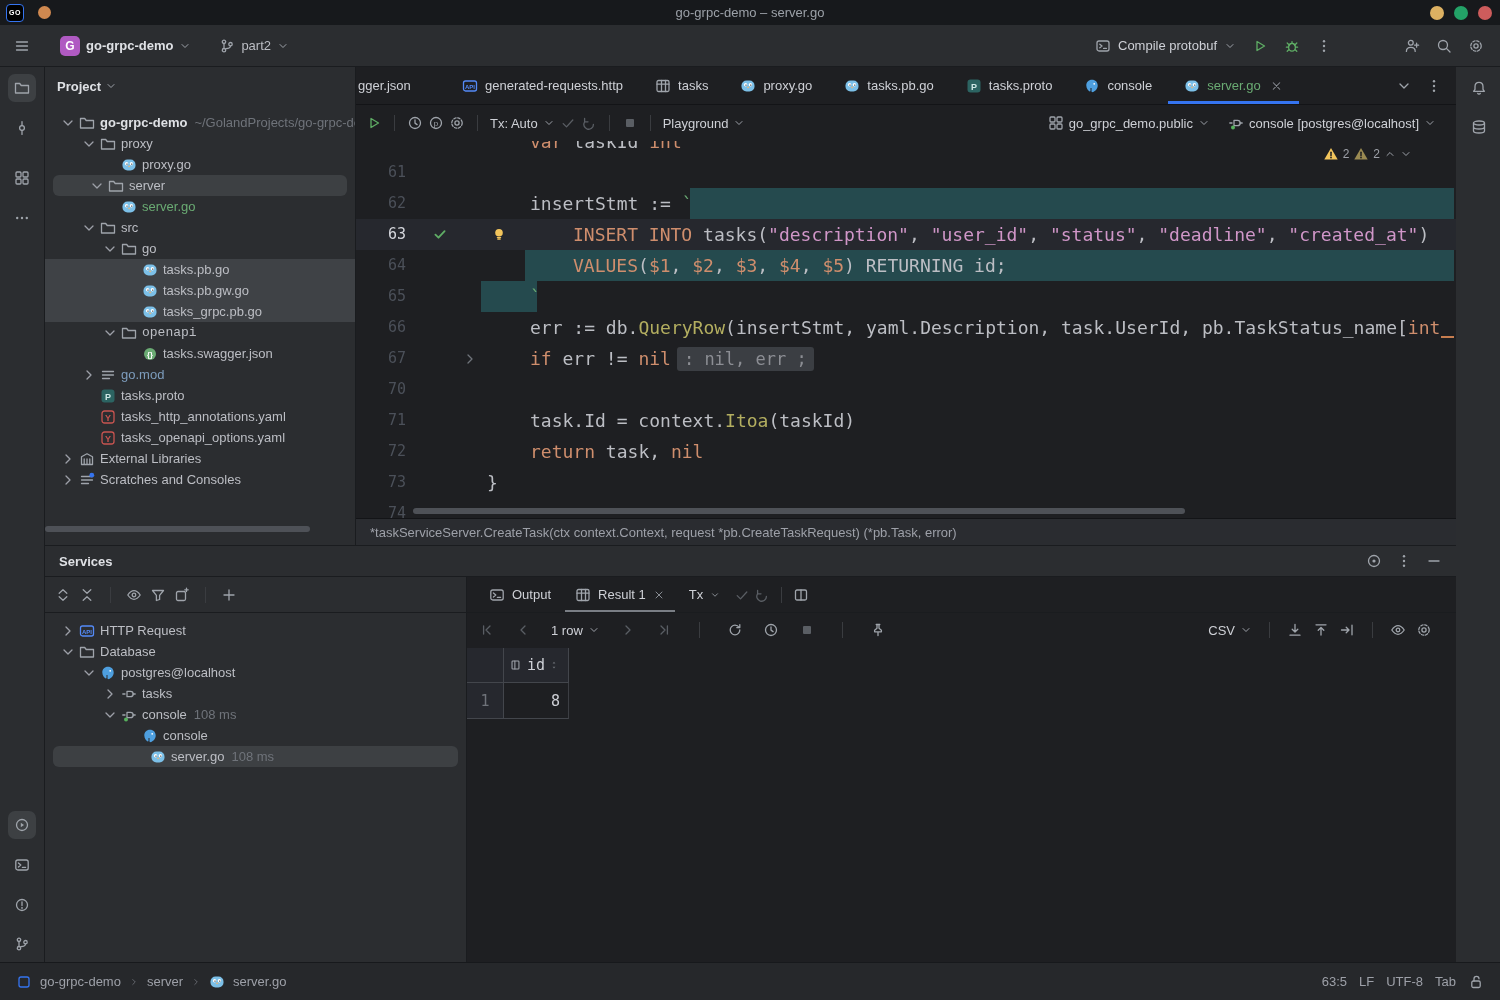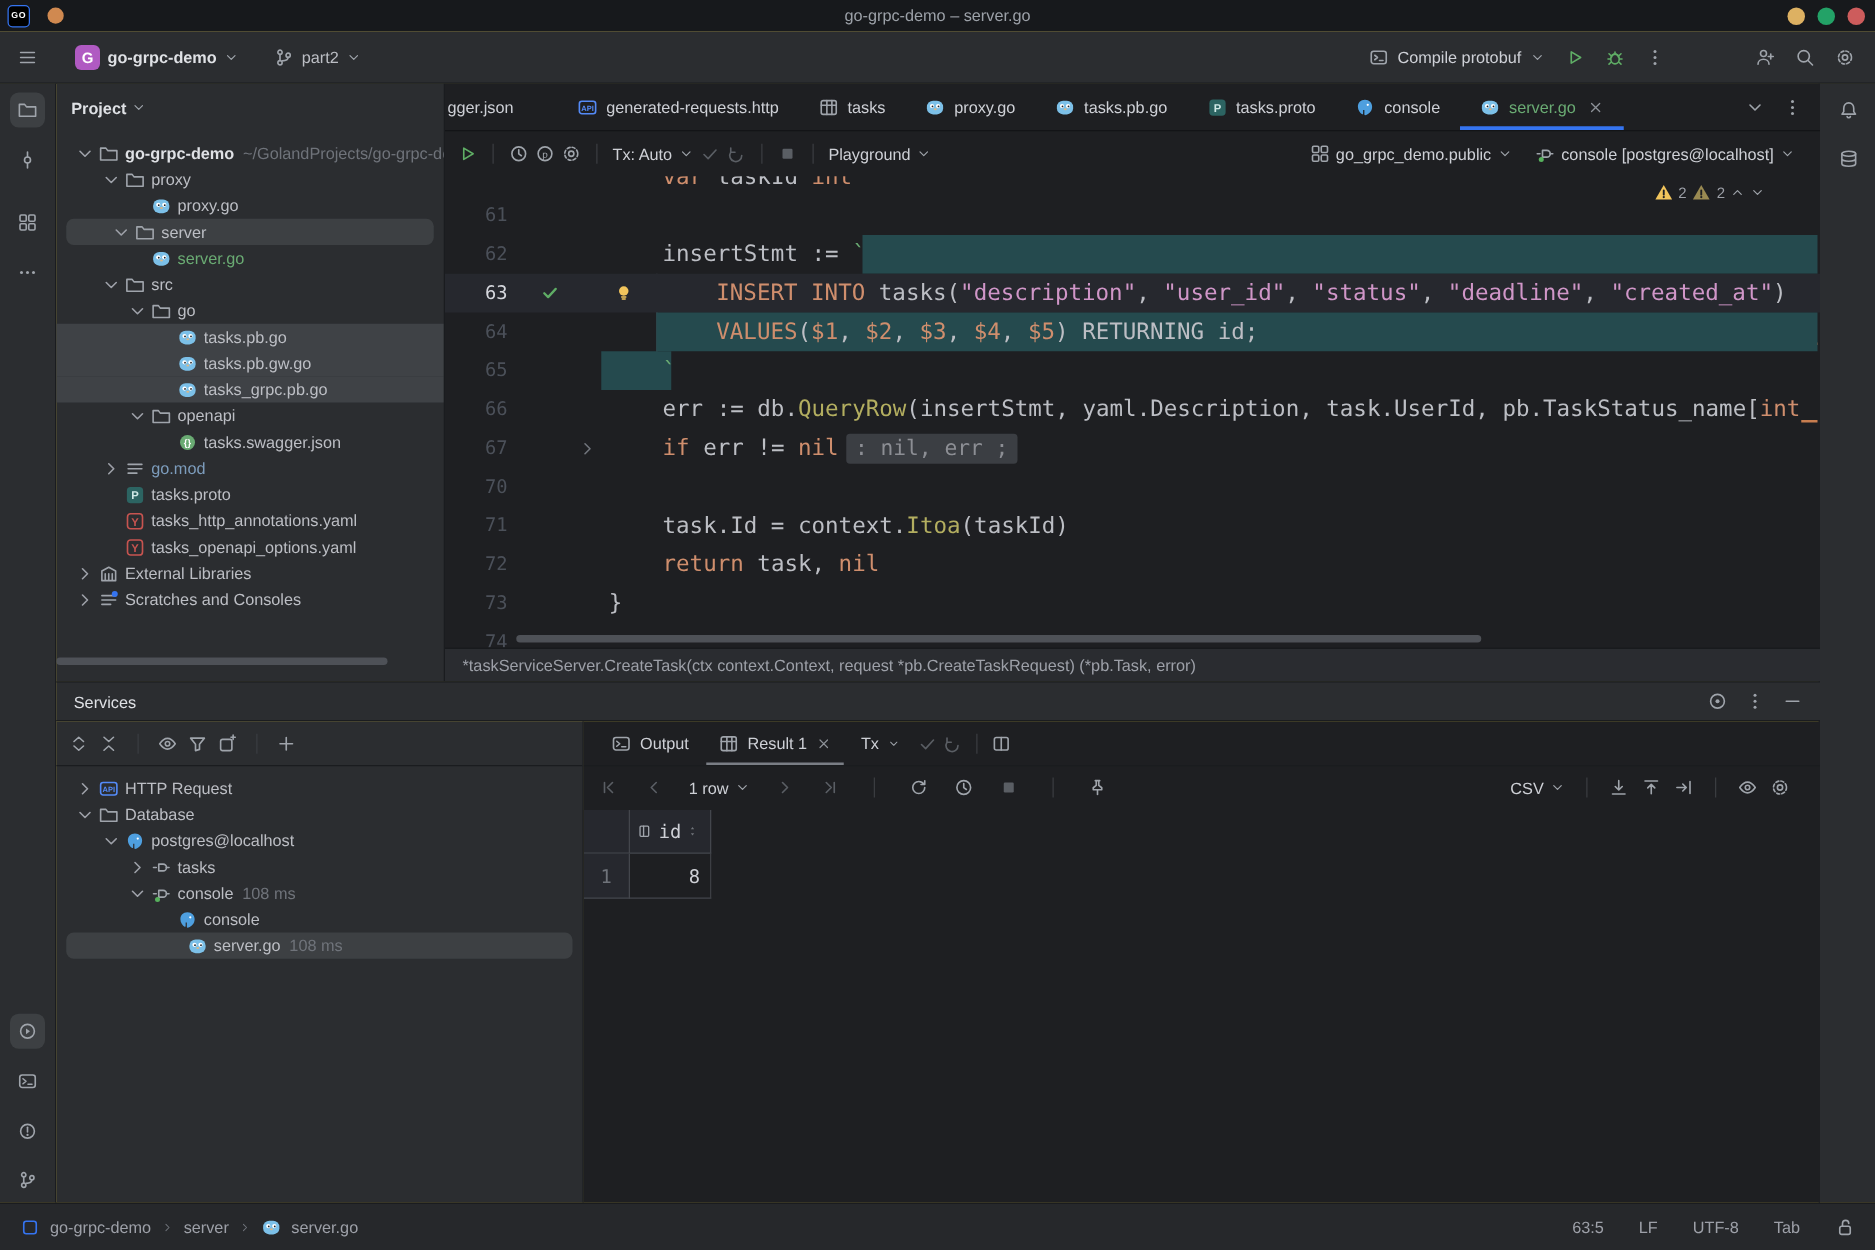--- a/index.html
+++ b/index.html
@@ -83,41 +83,41 @@
   .gicon{position:absolute;top:7px;}
   .guide{position:absolute;width:1px;background:#6a6f78;opacity:.55;}
   .odash{position:absolute;width:13px;height:2px;background:#c77d4f;}
   .inspect{position:absolute;right:44px;top:79px;display:flex;align-items:center;gap:4px;color:#9da0a8;font-size:12px;z-index:5;}
   .ctxbar{position:absolute;left:0;top:451px;width:1100px;height:27px;background:#2a2c30;border-top:1px solid #131417;
           box-sizing:border-box;display:flex;align-items:center;padding-left:14px;color:#9da0a8;}
 
   
   .services{left:45px;top:545px;width:1411px;height:417px;}
   .svchead{height:32px;background:#2b2d30;border-top:1px solid #1a1c1f;border-bottom:1px solid #1a1c1f;box-sizing:border-box;
-           display:flex;align-items:center;padding:0 14px;color:#dfe1e5;font-weight:400;}
+           display:flex;align-items:center;padding:0 14px;color:#dfe1e5;font-weight:700;}
   .svcheadicons{margin-left:auto;display:flex;gap:14px;align-items:center;}
   .svcleft{position:absolute;left:0;top:32px;width:422px;height:385px;background:#2b2d30;border-right:1px solid #1a1c1f;box-sizing:border-box;overflow:hidden;}
   .svctoolbar{height:36px;display:flex;align-items:center;padding:0 10px;gap:8px;border-bottom:1px solid #1a1c1f;box-sizing:border-box;}
   .svcright{position:absolute;left:422px;top:32px;width:989px;height:385px;background:#1e1f22;overflow:hidden;}
   .rtabs{height:36px;display:flex;align-items:stretch;padding-left:12px;gap:4px;color:#ced0d6;border-bottom:1px solid #1a1c1f;box-sizing:border-box;}
   .rtab{display:flex;align-items:center;gap:7px;padding:0 10px;position:relative;}
   .rtab.active{box-shadow:inset 0 -2px 0 #7a7e85;}
   .rtoolbar{height:34px;display:flex;align-items:center;padding:0 12px;gap:20px;color:#ced0d6;}
   .rtright{margin-left:auto;display:flex;align-items:center;gap:10px;padding-right:12px;}
   .grid{position:absolute;left:0;top:71px;font-family:"DejaVu Sans Mono","Liberation Mono",monospace;font-size:15px;}
   .gcell{box-sizing:border-box;display:flex;align-items:center;}
   .ghead{background:#26282e;border-bottom:1px solid #43464c;border-right:1px solid #43464c;height:35px;}
   .gnum{background:#26282e;border-right:1px solid #43464c;border-bottom:1px solid #43464c;justify-content:center;color:#6f737a;}
   .gval{border-right:1px solid #3c3e43;border-bottom:1px solid #43464c;justify-content:flex-end;padding-right:8px;color:#ced0d6;}
 
   
   .statusbar{left:0;top:962px;width:1500px;height:38px;background:#26282b;border-top:1px solid #17191c;box-sizing:border-box;
              display:flex;align-items:center;padding:0 16px;color:#9da0a8;}
   .crumbs{display:flex;align-items:center;gap:8px;}
-  .sright{margin-left:auto;display:flex;align-items:center;gap:28px;}
+  .sright{margin-left:auto;display:flex;align-items:center;gap:12px;}
 </style>
 </head>
 <body>
 
 <div id="app">
 
   <div class="titlebar abs">
     <div class="golog">GO</div>
     <div class="tdot" style="background:#d08950"></div>
     <div class="wtitle">go-grpc-demo – server.go</div>
@@ -444,21 +444,21 @@
               <rect x="1.5" y="2.5" width="13" height="11" rx="5" fill="#7cc0e8" stroke="none"></rect>
               <circle cx="5.6" cy="6.8" r="1.7" fill="#fff" stroke="none"></circle>
               <circle cx="10.4" cy="6.8" r="1.7" fill="#fff" stroke="none"></circle>
               <circle cx="6" cy="7.1" r=".7" fill="#1e1f22" stroke="none"></circle>
               <circle cx="10.8" cy="7.1" r=".7" fill="#1e1f22" stroke="none"></circle>
               <ellipse cx="8.2" cy="9.4" rx="1.2" ry=".8" fill="#d7b98c" stroke="none"></ellipse>
             </svg>
           </span>
           <span class="tl">tasks_grpc.pb.go</span>
         </div>
-        <div class="trow" style="padding-left: 54px;">
+        <div class="trow" style="padding-left: 54px; font-family: Liberation Mono, monospace;">
           <span class="ic chev">
             <svg width="16" height="16" viewBox="0 0 16 16" fill="none" stroke="currentColor" stroke-width="1.3" stroke-linecap="round" stroke-linejoin="round">
               <path d="M4 6l4 4 4-4"></path>
             </svg>
           </span>
           <span class="ic">
             <svg width="16" height="16" viewBox="0 0 16 16" fill="none" stroke="currentColor" stroke-width="1.3" stroke-linecap="round" stroke-linejoin="round">
               <path d="M1.5 3.5h4.2l1.5 2h7.3v7.5h-13z"></path>
             </svg>
           </span>

